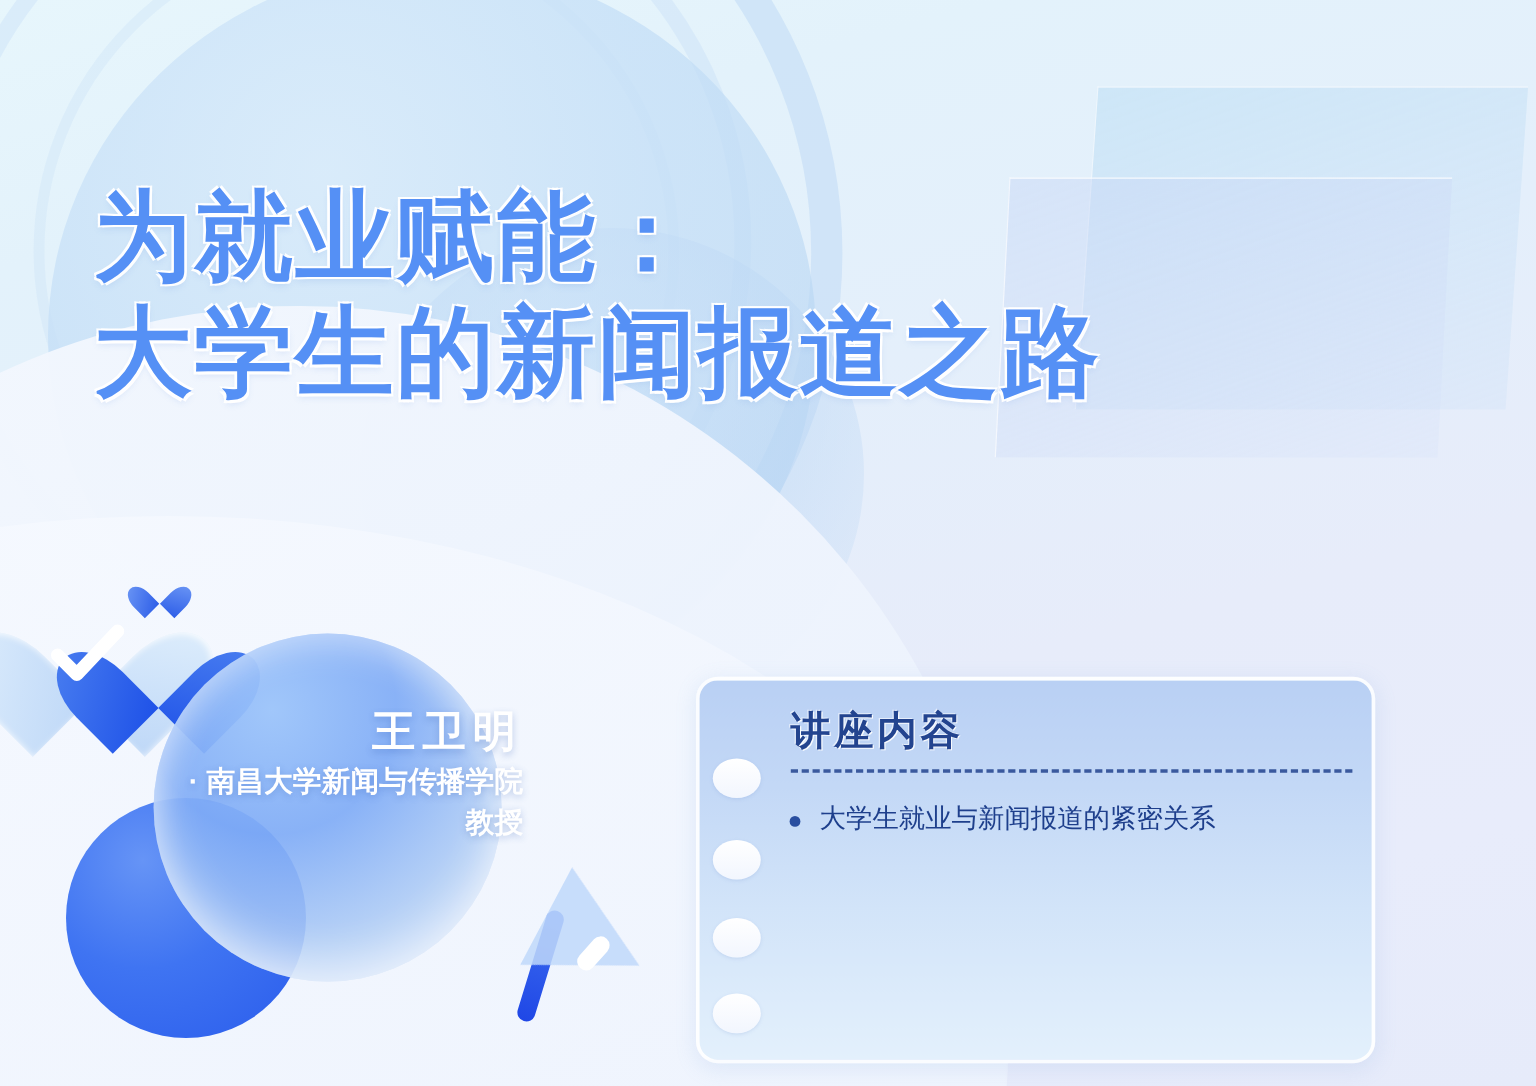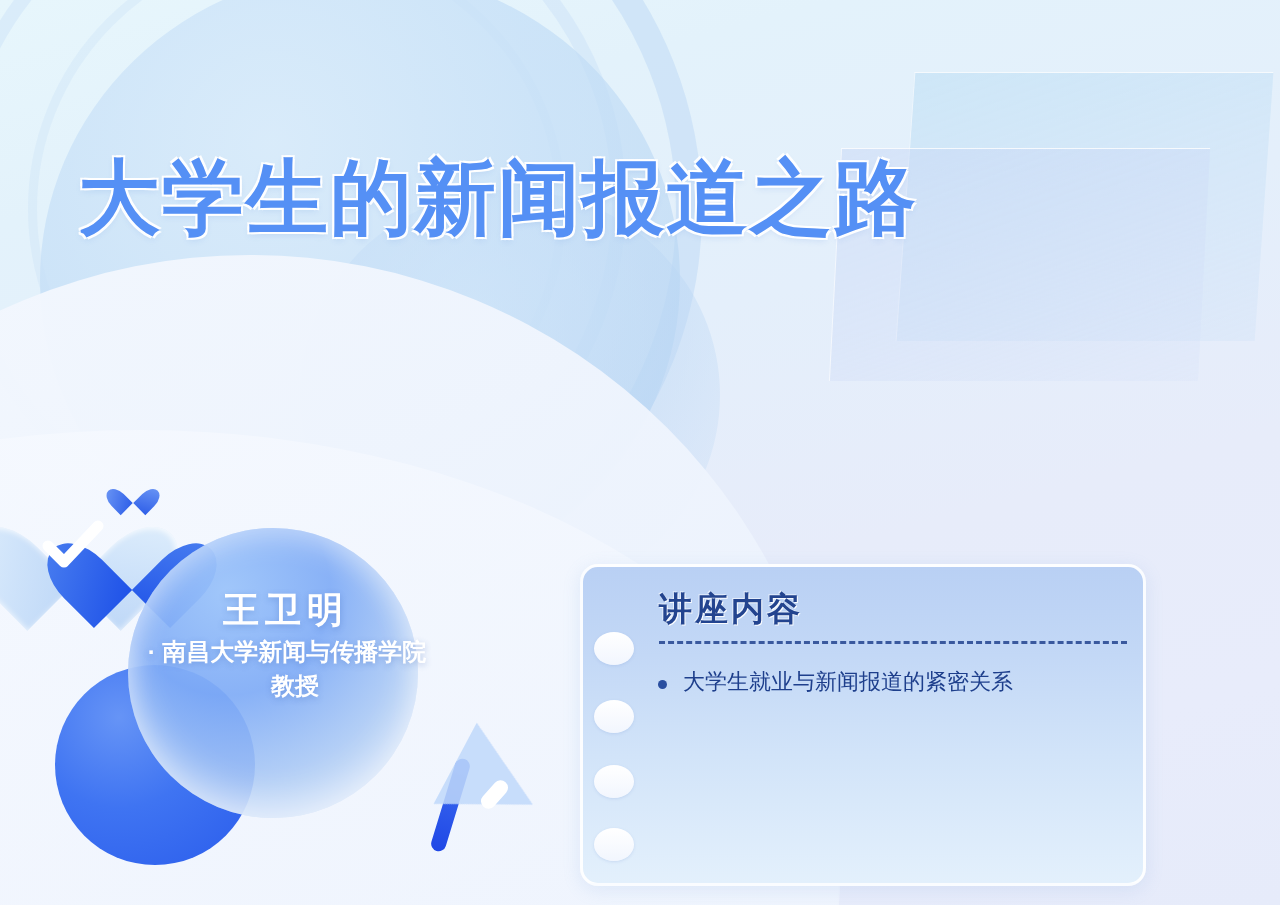--- a/index.html
+++ b/index.html
@@ -192,21 +192,21 @@
         rgba(224,234,250,0.92) 100%);
     box-shadow: inset 0 -16px 34px rgba(255,255,255,0.5),
                 inset 0 12px 26px rgba(255,255,255,0.35);
   }
 
   .speaker-block {
     position: absolute;
     left: 136px; top: 586px;
     width: 300px;
     z-index: 9;
-    text-align: center;
+    text-align: right;
   }
   .speaker-name {
     font-size: 36px;
     font-weight: 900;
     letter-spacing: 6px;
     color: #ffffff;
     text-shadow: 0 2px 6px rgba(45,90,180,0.3);
   }
   .speaker-title {
     font-size: 24px;
@@ -330,20 +330,21 @@
   <div class="bg-layer ring-inner"></div>
   <div class="bg-layer ring-third"></div>
   <div class="bg-layer sphere-big"></div>
   <div class="bg-layer sphere-mid"></div>
   <div class="bg-layer glass-panel-a"></div>
   <div class="bg-layer glass-panel-b"></div>
   <div class="bg-layer wave"></div>
   <div class="bg-layer wave2"></div>
 
   <div class="title-block">
+    <div class="title-line">为就业赋能：</div>
     <div class="title-line">大学生的新闻报道之路</div>
   </div>
 
   <div class="heart heart-glass"></div>
   <div class="heart heart-solid"></div>
   <div class="heart heart-small"></div>
   <svg class="check-mark" viewBox="0 0 62 50">
     <path d="M6 26 L22 42 L56 6" fill="none" stroke="#ffffff" stroke-width="11" stroke-linecap="round" stroke-linejoin="round"></path>
   </svg>
 

